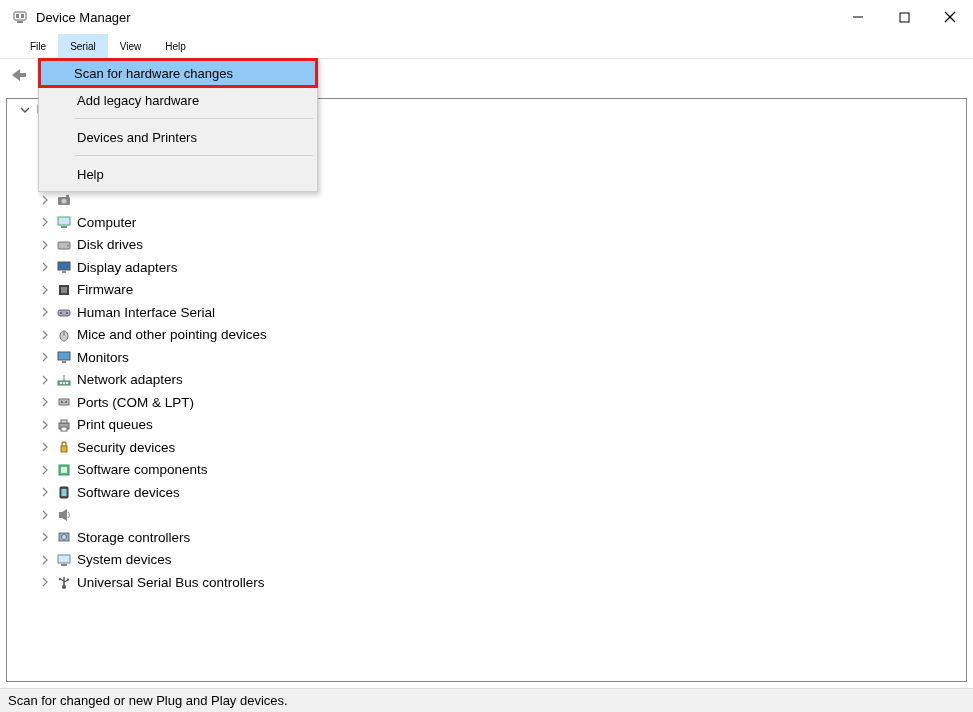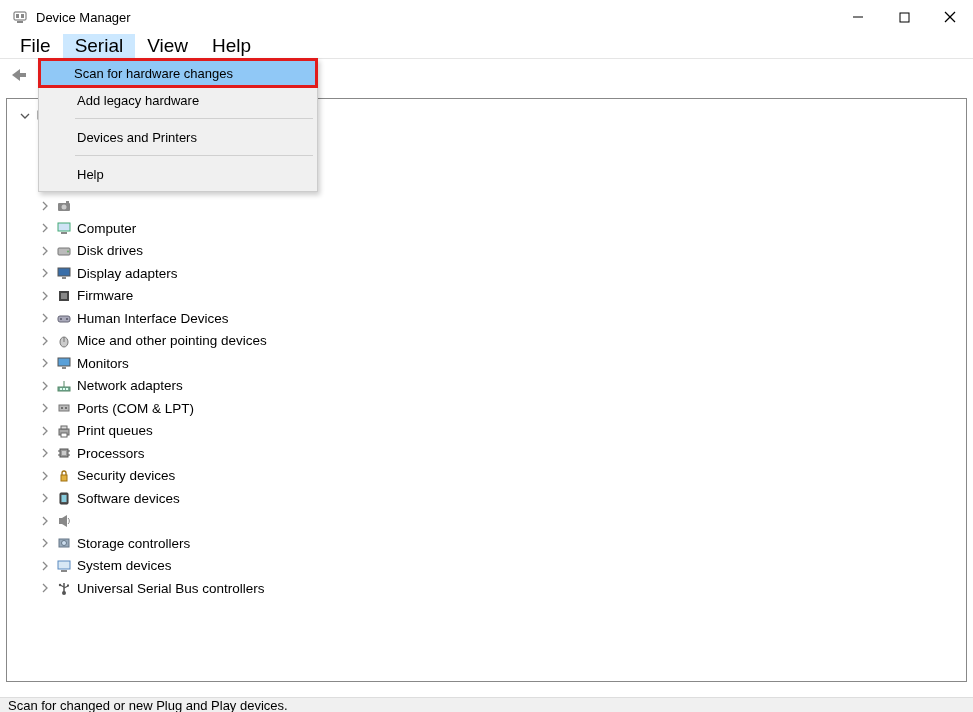--- a/index.html
+++ b/index.html
@@ -37,22 +37,22 @@
     display: flex;
     align-items: center;
     justify-content: center;
     font-size: 13px;
     color: #000;
   }
   .menubar {
     height: 24px;
     display: flex;
     align-items: stretch;
-    padding-left: 8px;
-    font-size: 19px;
+    padding-left: 18px;
+    font-size: 10px;
     position: relative;
     z-index: 5;
   }
   .menu-item {
     padding: 3px 12px;
     display: flex;
     align-items: center;
   }
   .menu-item.active {
     background: #cce8ff;
@@ -104,21 +104,20 @@
     margin: 3px 2px 3px 34px;
   }
   .tree-area {
     position: absolute;
     left: 6px;
     right: 6px;
     top: 98px;
     bottom: 30px;
     border: 1px solid #888;
     background: #fff;
-    padding-top: 6px;
     overflow: hidden;
   }
   .tree-root {
     padding-left: 12px;
   }
   .root-item {
     display: flex;
     align-items: center;
     height: 22px;
     gap: 4px;
@@ -147,21 +146,21 @@
   .node-icon {
     width: 18px; height: 18px;
     display: flex; align-items: center; justify-content: center;
     font-size: 14px;
     color: #555;
   }
   .node-label { font-size: 13.5px; }
   .statusbar {
     position: absolute;
     left: 0; right: 0; bottom: 0;
-    height: 15px;
+    height: 24px;
     background: #f0f0f0;
     border-top: 1px solid #ddd;
     display: flex;
     align-items: center;
     padding-left: 8px;
     font-size: 13px;
   }
   svg { display: block; }
 </style>
 </head>
@@ -366,21 +365,21 @@
               <path d="M3 1 L7 5 L3 9" fill="none" stroke="#8a8a8a" stroke-width="1.3"></path>
             </svg>
           </span>
           <span class="node-icon">
             <svg width="16" height="16" viewBox="0 0 16 16">
               <rect x="2" y="6" width="12" height="6" rx="2" fill="#aab" stroke="#667"></rect>
               <circle cx="5" cy="9" r="1" fill="#556"></circle>
               <circle cx="11" cy="9" r="1" fill="#556"></circle>
             </svg>
           </span>
-          <span class="node-label">Human Interface Devices</span>
+          <span class="node-label">Human Interface Serial</span>
         </div>
         <div class="tree-item">
           <span class="caret">
             <svg width="10" height="10" viewBox="0 0 10 10">
               <path d="M3 1 L7 5 L3 9" fill="none" stroke="#8a8a8a" stroke-width="1.3"></path>
             </svg>
           </span>
           <span class="node-icon">
             <svg width="16" height="16" viewBox="0 0 16 16">
               <ellipse cx="8" cy="9" rx="4" ry="5" fill="#ccc" stroke="#777"></ellipse>
@@ -451,43 +450,39 @@
           <span class="node-label">Print queues</span>
         </div>
         <div class="tree-item">
           <span class="caret">
             <svg width="10" height="10" viewBox="0 0 10 10">
               <path d="M3 1 L7 5 L3 9" fill="none" stroke="#8a8a8a" stroke-width="1.3"></path>
             </svg>
           </span>
           <span class="node-icon">
             <svg width="16" height="16" viewBox="0 0 16 16">
-              <rect x="4" y="4" width="8" height="8" fill="#999" stroke="#555"></rect>
-              <rect x="6" y="6" width="4" height="4" fill="#ccc"></rect>
-              <line x1="2" y1="6" x2="4" y2="6" stroke="#555"></line>
-              <line x1="2" y1="10" x2="4" y2="10" stroke="#555"></line>
-              <line x1="12" y1="6" x2="14" y2="6" stroke="#555"></line>
-              <line x1="12" y1="10" x2="14" y2="10" stroke="#555"></line>
-            </svg>
-          </span>
-          <span class="node-label">Processors</span>
-        </div>
-        <div class="tree-item">
-          <span class="caret">
-            <svg width="10" height="10" viewBox="0 0 10 10">
-              <path d="M3 1 L7 5 L3 9" fill="none" stroke="#8a8a8a" stroke-width="1.3"></path>
-            </svg>
-          </span>
-          <span class="node-icon">
-            <svg width="16" height="16" viewBox="0 0 16 16">
               <rect x="5" y="7" width="6" height="6" fill="#e0b040" stroke="#a07010"></rect>
               <path d="M6 7 L6 5 A2 2 0 0 1 10 5 L10 7" fill="none" stroke="#a07010" stroke-width="1.3"></path>
             </svg>
           </span>
           <span class="node-label">Security devices</span>
+        </div>
+        <div class="tree-item">
+          <span class="caret">
+            <svg width="10" height="10" viewBox="0 0 10 10">
+              <path d="M3 1 L7 5 L3 9" fill="none" stroke="#8a8a8a" stroke-width="1.3"></path>
+            </svg>
+          </span>
+          <span class="node-icon">
+            <svg width="16" height="16" viewBox="0 0 16 16">
+              <rect x="3" y="3" width="10" height="10" fill="#6ab06a" stroke="#397"></rect>
+              <rect x="5" y="5" width="6" height="6" fill="#cfe"></rect>
+            </svg>
+          </span>
+          <span class="node-label">Software components</span>
         </div>
         <div class="tree-item">
           <span class="caret">
             <svg width="10" height="10" viewBox="0 0 10 10">
               <path d="M3 1 L7 5 L3 9" fill="none" stroke="#8a8a8a" stroke-width="1.3"></path>
             </svg>
           </span>
           <span class="node-icon">
             <svg width="16" height="16" viewBox="0 0 16 16">
               <rect x="4" y="3" width="8" height="11" rx="1" fill="#555" stroke="#333"></rect>

